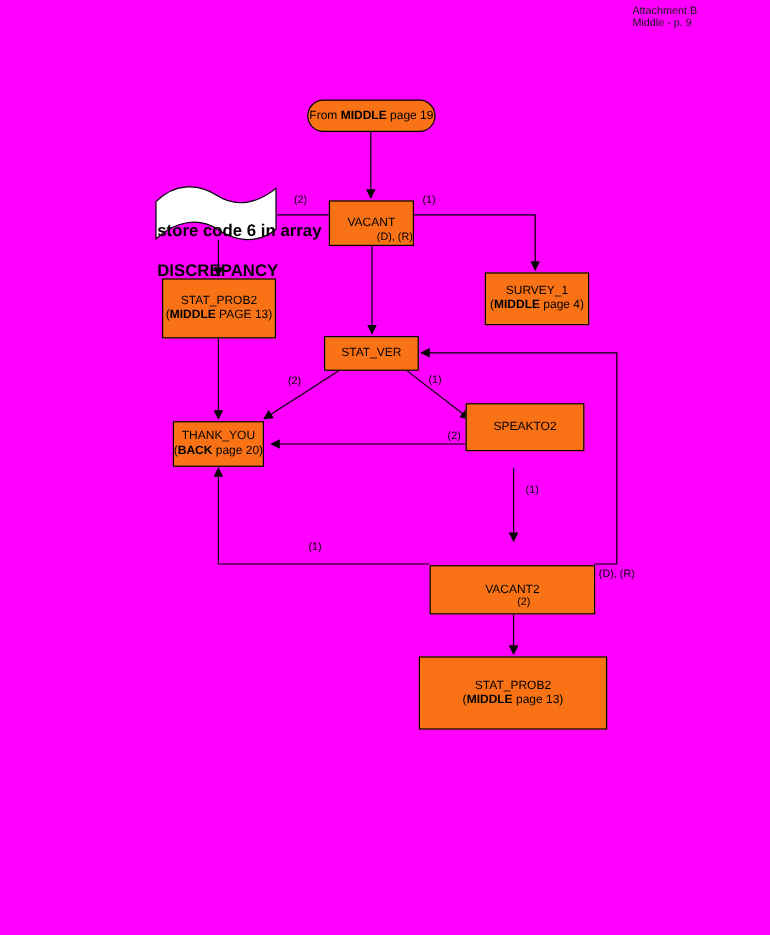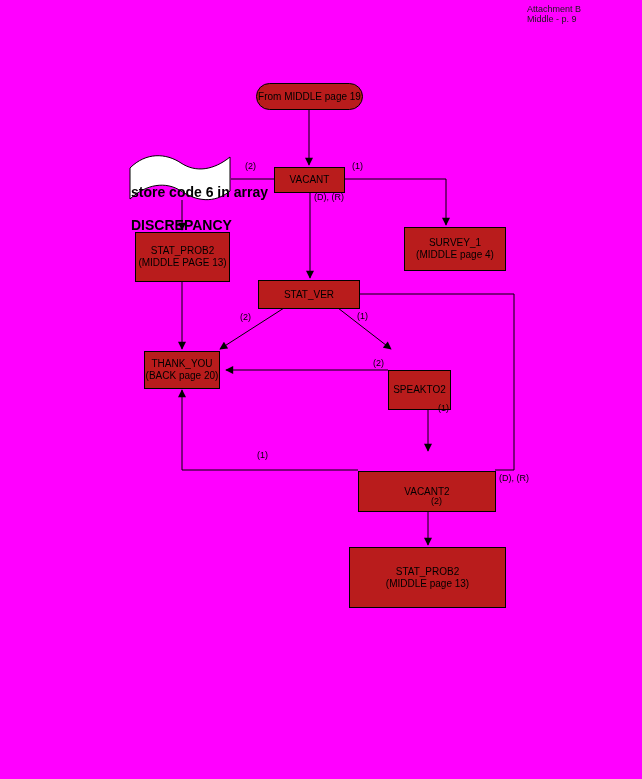--- a/index.html
+++ b/index.html
@@ -3,34 +3,34 @@
 <meta charset="utf-8">
 <style>
   html,body{margin:0;padding:0}
   body{
     width:642px;height:779px;position:relative;overflow:hidden;
     background:#ff00ff;
     font-family:"Liberation Sans",sans-serif;color:#000;
   }
   svg.wires{position:absolute;left:0;top:0;width:642px;height:779px}
   .node{
-    position:absolute;background:#b91c1c;border:1px solid #000;
+    position:absolute;background:#f97316;border:1px solid #000;
     display:flex;flex-direction:column;align-items:center;justify-content:center;
     text-align:center;font-size:10px;line-height:12px;box-sizing:border-box;
     white-space:pre;
   }
   .node .row{display:flex;flex-direction:row;white-space:pre}
   .oval{border-radius:14px}
   .notelabel{
     position:absolute;left:131px;top:165px;width:99px;text-align:center;
     font-size:14px;line-height:11px;white-space:pre;background:transparent;font-weight:bold;
   }
   .elabel{position:absolute;font-size:9px;line-height:10px;color:#000;white-space:pre}
   .hdr{position:absolute;left:527px;top:4px;font-size:9px;line-height:10px;color:#1a1a1a}
-  b{font-weight:normal}
+  b{font-weight:bold}
 </style>
 </head>
 <body>
 
 <svg class="wires" viewBox="0 0 642 779" xmlns="http://www.w3.org/2000/svg">
   <defs>
     <marker id="ah" viewBox="0 0 10 10" refX="9" refY="5" markerWidth="9" markerHeight="8" orient="auto" markerUnits="userSpaceOnUse">
       <path d="M0,0 L10,5 L0,10 z" fill="#000"></path>
     </marker>
   </defs>
@@ -59,44 +59,44 @@
 
 <div class="node oval" style="left:256px;top:83px;width:107px;height:27px">
   <div class="row"><span>From </span><b>MIDDLE</b><span> page 19</span></div>
 </div>
 
 <div class="notelabel">
   <div>store code 6 in array</div>
   <div>DISCREPANCY</div>
 </div>
 
-<div class="node" style="left:274px;top:167px;width:71px;height:26px">
+<div class="node" style="left:274px;top:167px;width:71px;height:38px">
   <span>VACANT</span>
 </div>
 
 <div class="node" style="left:135px;top:232px;width:95px;height:50px">
   <div>STAT_PROB2</div>
   <div class="row"><span>(</span><b>MIDDLE</b><span> PAGE 13)</span></div>
 </div>
 
-<div class="node" style="left:404px;top:227px;width:102px;height:44px">
+<div class="node" style="left:404px;top:227px;width:87px;height:44px">
   <div>SURVEY_1</div>
   <div class="row"><span>(</span><b>MIDDLE</b><span> page 4)</span></div>
 </div>
 
-<div class="node" style="left:258px;top:280px;width:102px;height:29px">
+<div class="node" style="left:270px;top:280px;width:79px;height:29px">
   <span>STAT_VER</span>
 </div>
 
 <div class="node" style="left:144px;top:351px;width:76px;height:38px">
   <div>THANK_YOU</div>
   <div class="row"><span>(</span><b>BACK</b><span> page 20)</span></div>
 </div>
 
-<div class="node" style="left:388px;top:370px;width:63px;height:40px">
+<div class="node" style="left:388px;top:336px;width:99px;height:40px">
   <span>SPEAKTO2</span>
 </div>
 
 <div class="node" style="left:358px;top:471px;width:138px;height:41px">
   <span>VACANT2</span>
 </div>
 
 <div class="node" style="left:349px;top:547px;width:157px;height:61px">
   <div>STAT_PROB2</div>
   <div class="row"><span>(</span><b>MIDDLE</b><span> page 13)</span></div>

